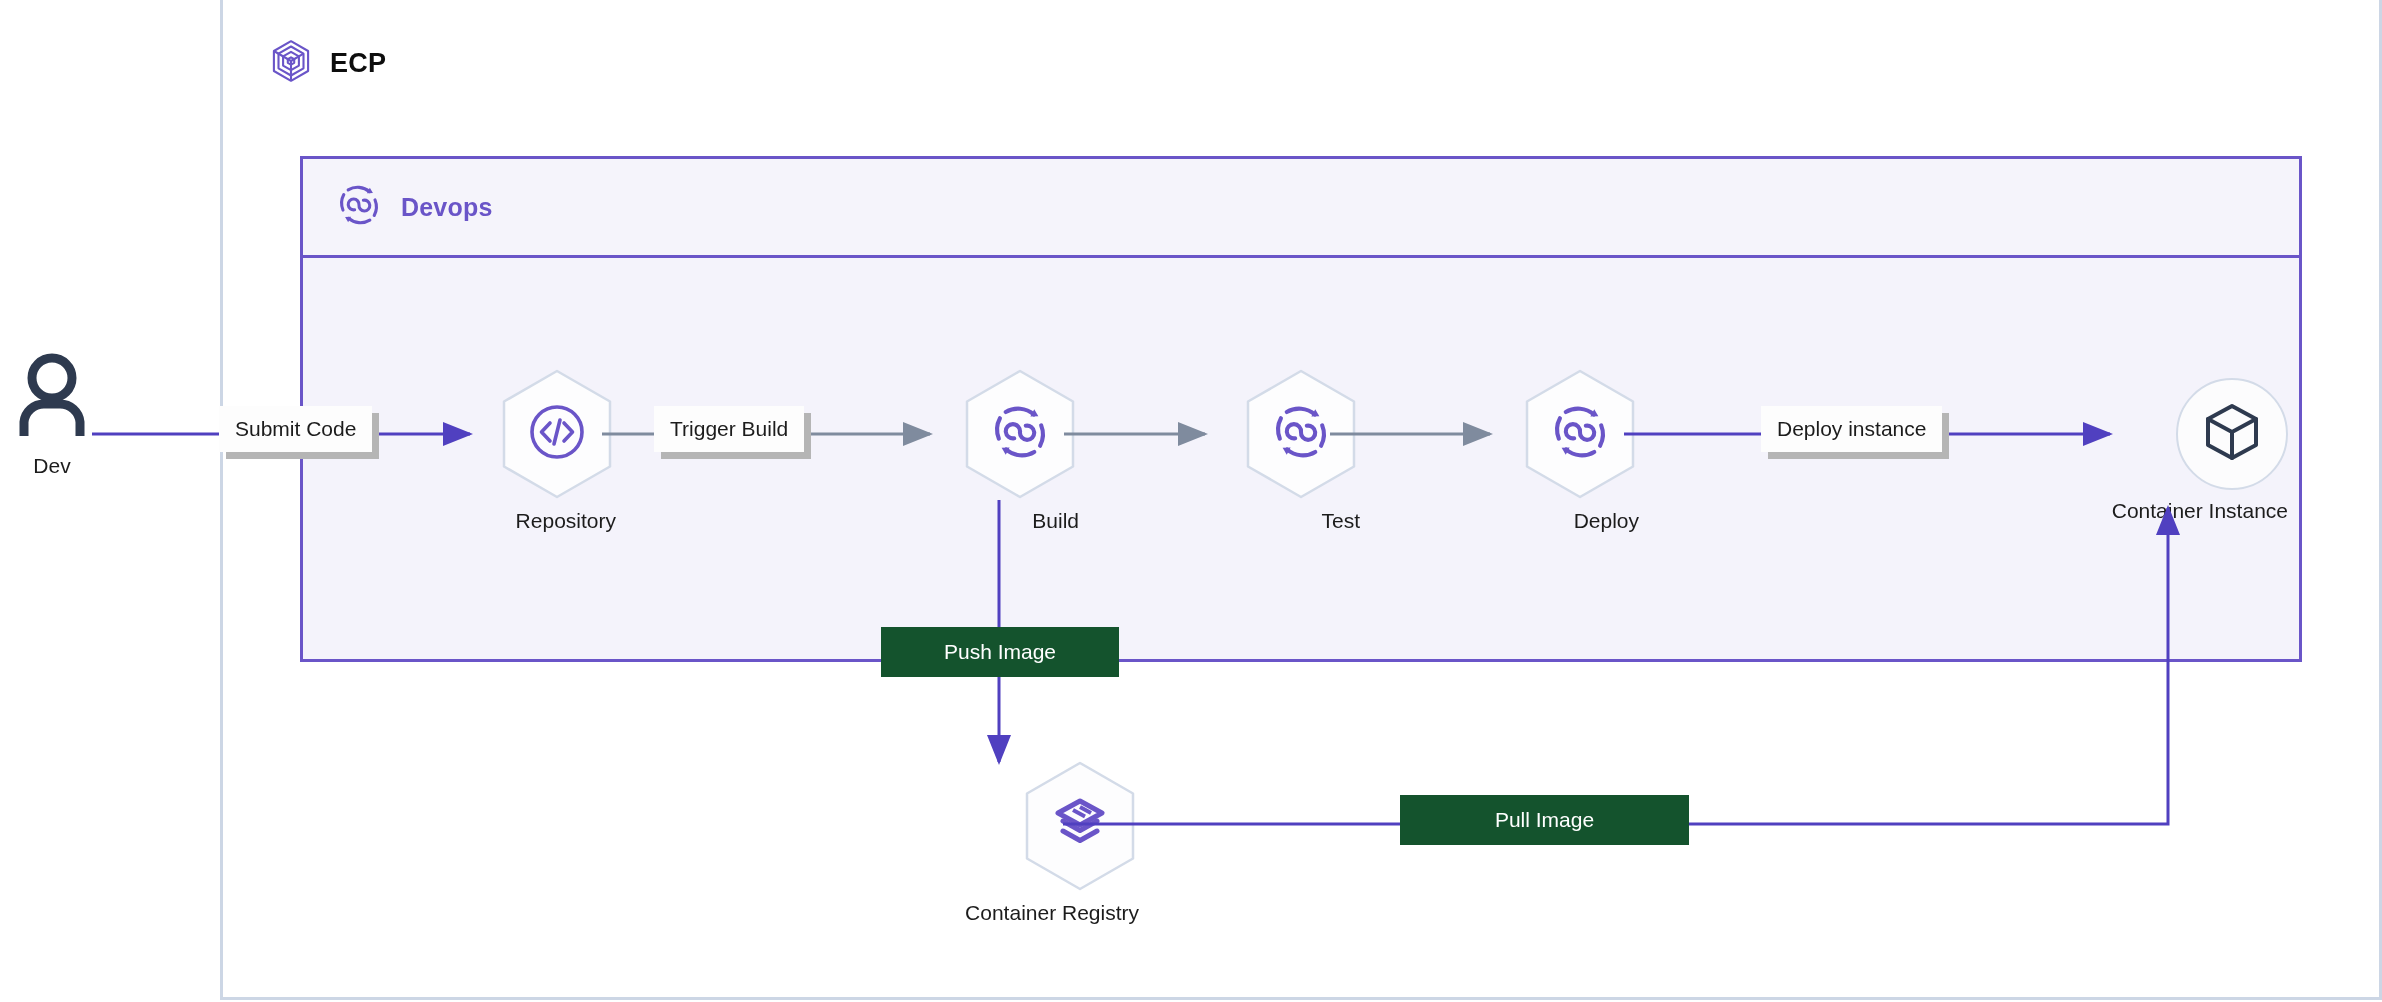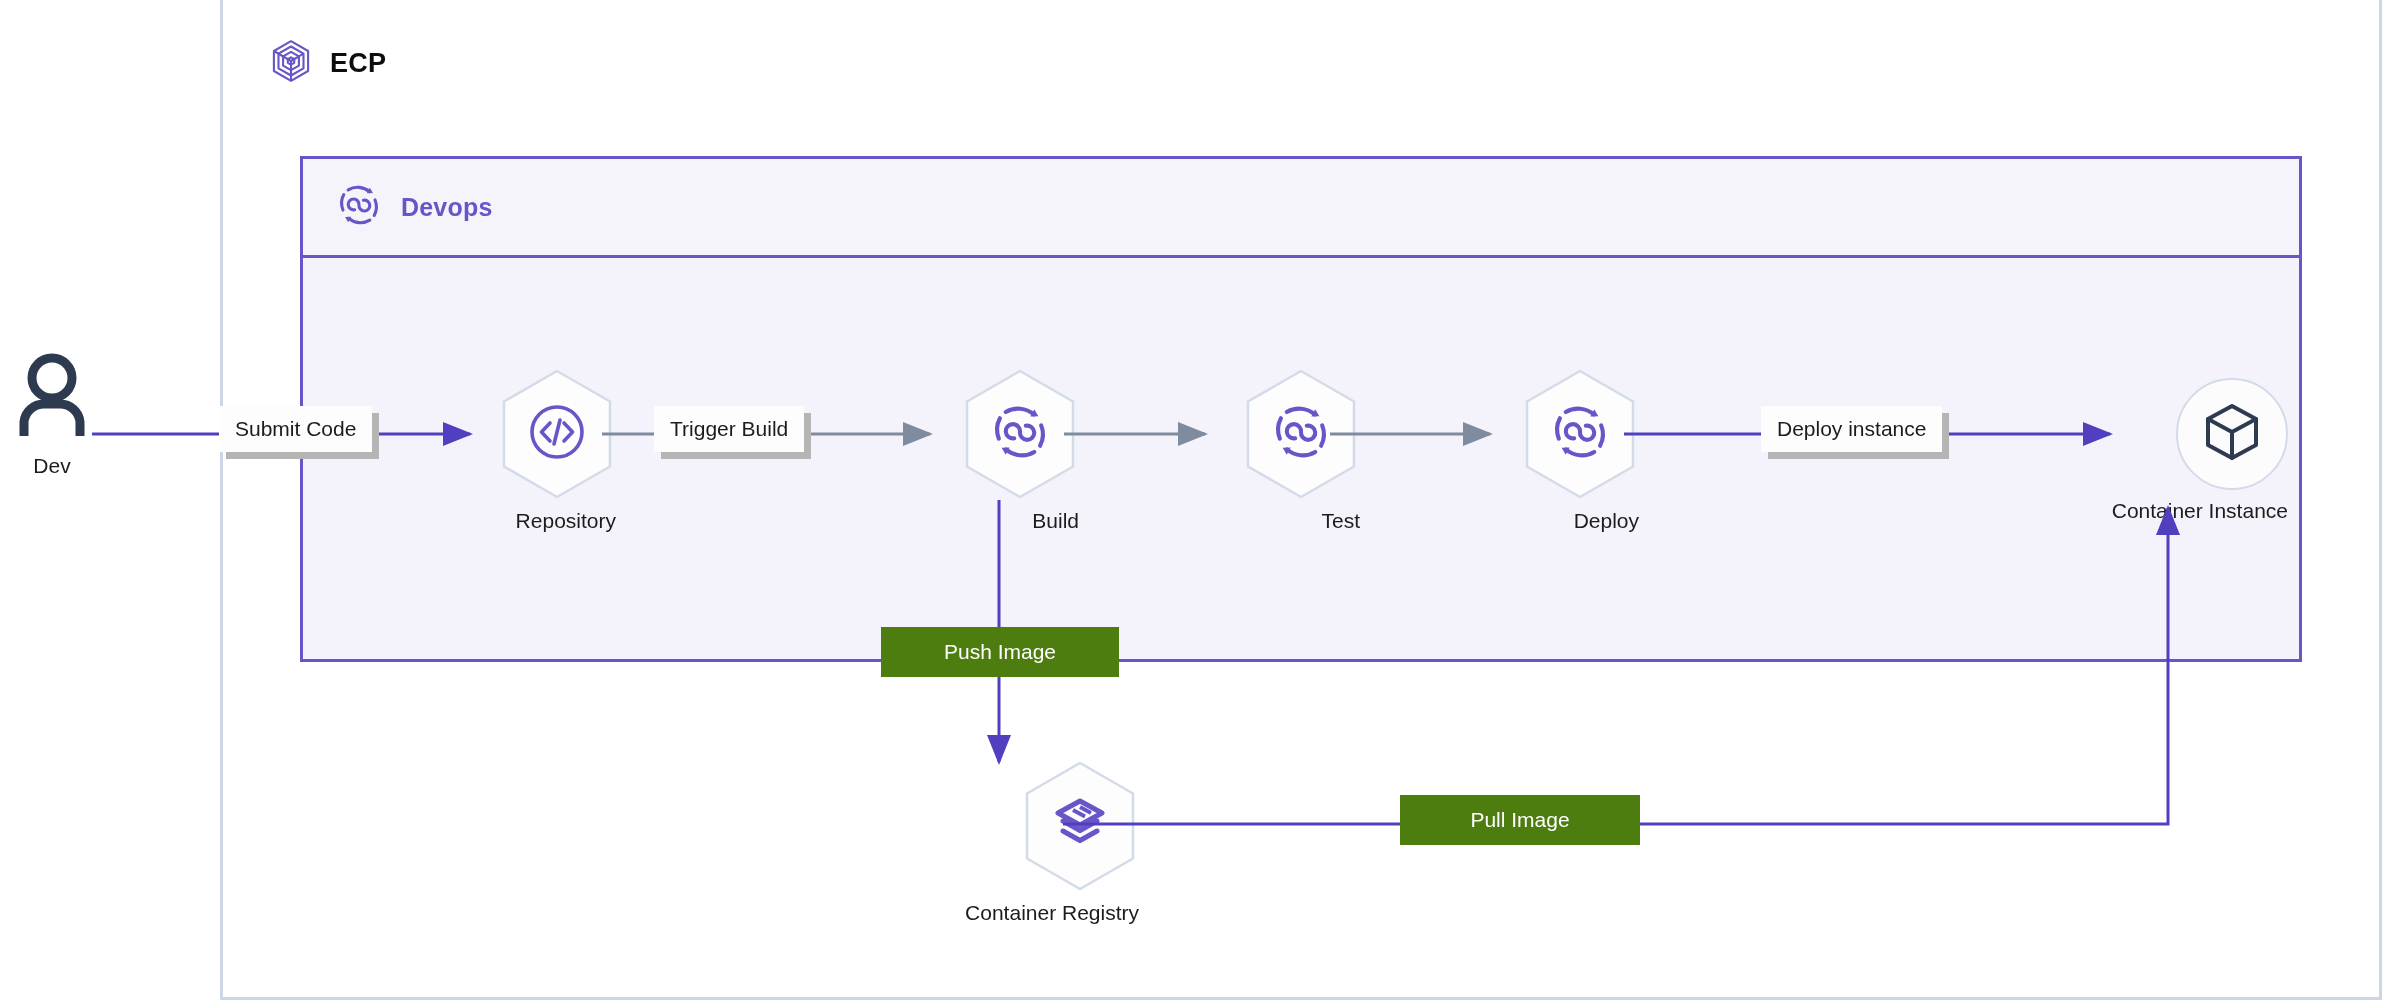--- a/index.html
+++ b/index.html
@@ -109,21 +109,21 @@
     background: #fdfdfd;
     color: #1c1c1c;
     font-size: 21px;
     padding: 11px 16px;
     white-space: nowrap;
     box-shadow: 7px 7px 0 0 #b5b5b5;
     z-index: 6;
   }
   .edge-label-purple {
     position: absolute;
-    background: #4d7c0f;
+    background: #14532d;
     color: #ffffff;
     font-size: 21px;
     padding: 13px 20px;
     white-space: nowrap;
     text-align: center;
     z-index: 6;
   }
 
   
   .edges {
@@ -348,15 +348,15 @@
   </div>
 
   <div class="edge-label-white" style="left:219px; top:406px;">Submit Code</div>
 
   <div class="edge-label-white" style="left:654px; top:406px;">Trigger Build</div>
 
   <div class="edge-label-white" style="left:1761px; top:406px;">Deploy instance</div>
 
   <div class="edge-label-purple" style="left:881px; top:627px; width:238px;">Push Image</div>
 
-  <div class="edge-label-purple" style="left:1400px; top:795px; width:240px;">Pull Image</div>
+  <div class="edge-label-purple" style="left:1400px; top:795px; width:289px;">Pull Image</div>
 
 </div>
 
 </body></html>

